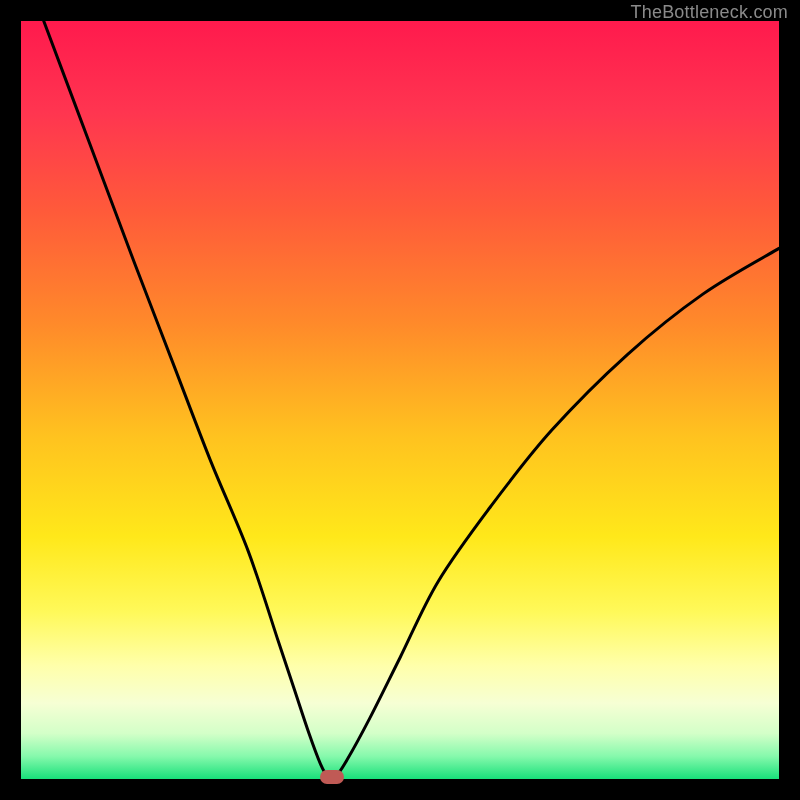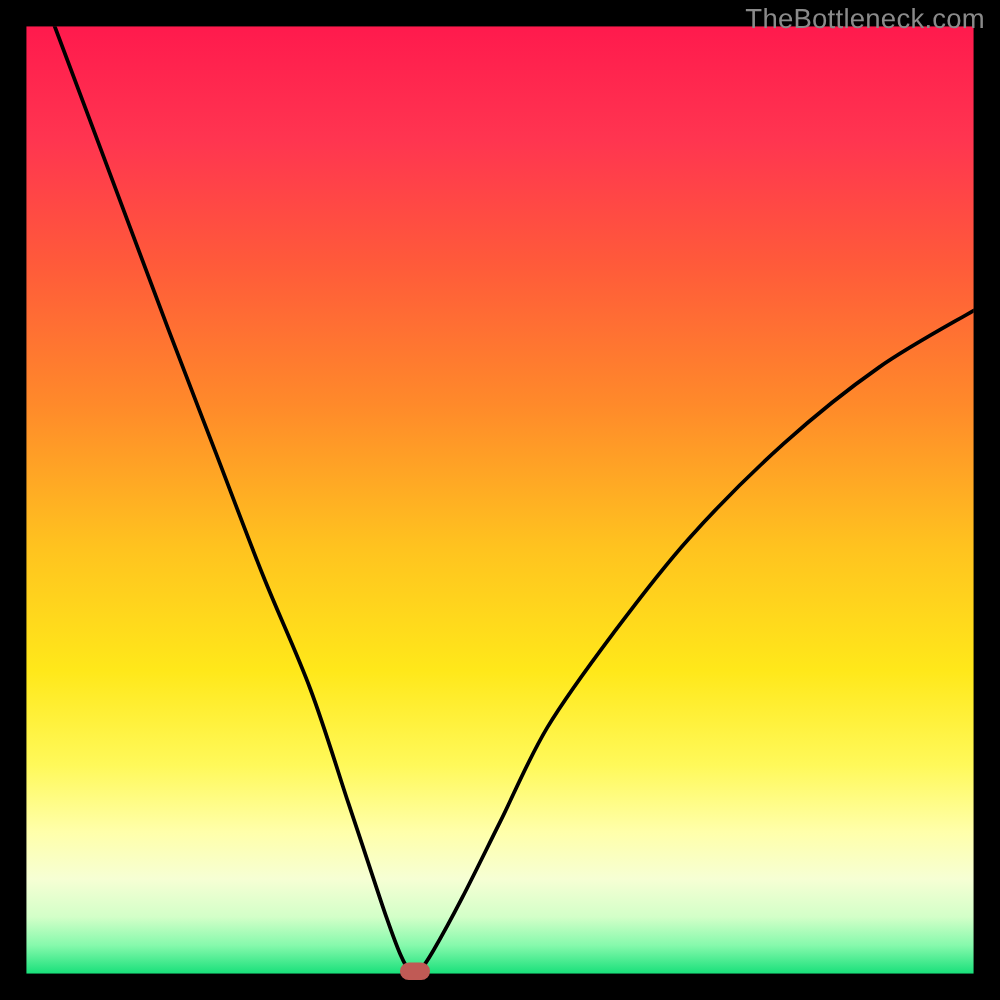--- a/index.html
+++ b/index.html
@@ -24,21 +24,21 @@
     left: 0;
     top: 0;
     width: 758px;
     height: 758px;
   }
   .attribution {
     position: absolute;
     top: 2px;
     right: 12px;
     color: #8a8a8a;
-    font-size: 22px;
+    font-size: 18px;
     font-weight: 400;
     letter-spacing: 0.2px;
   }
   .marker {
     position: absolute;
     background: #c05a55;
     border-radius: 8px;
   }
 </style>
 </head>

